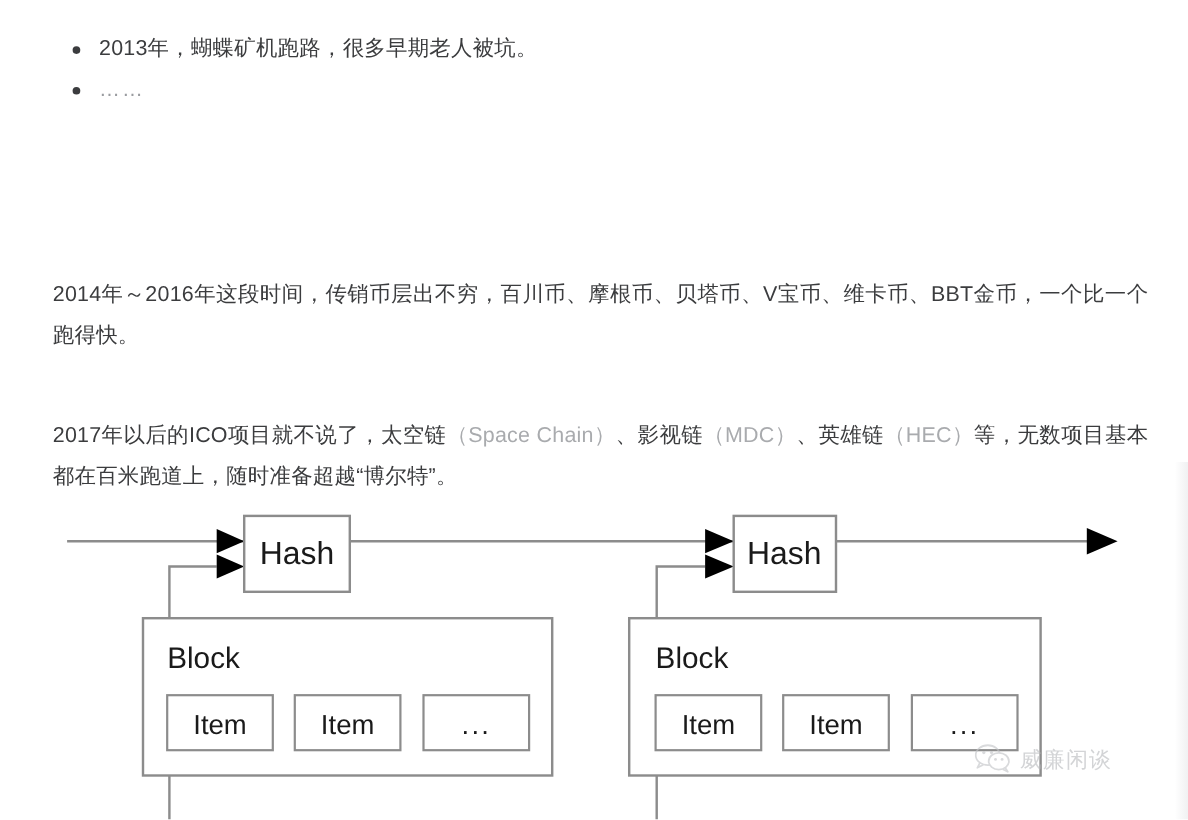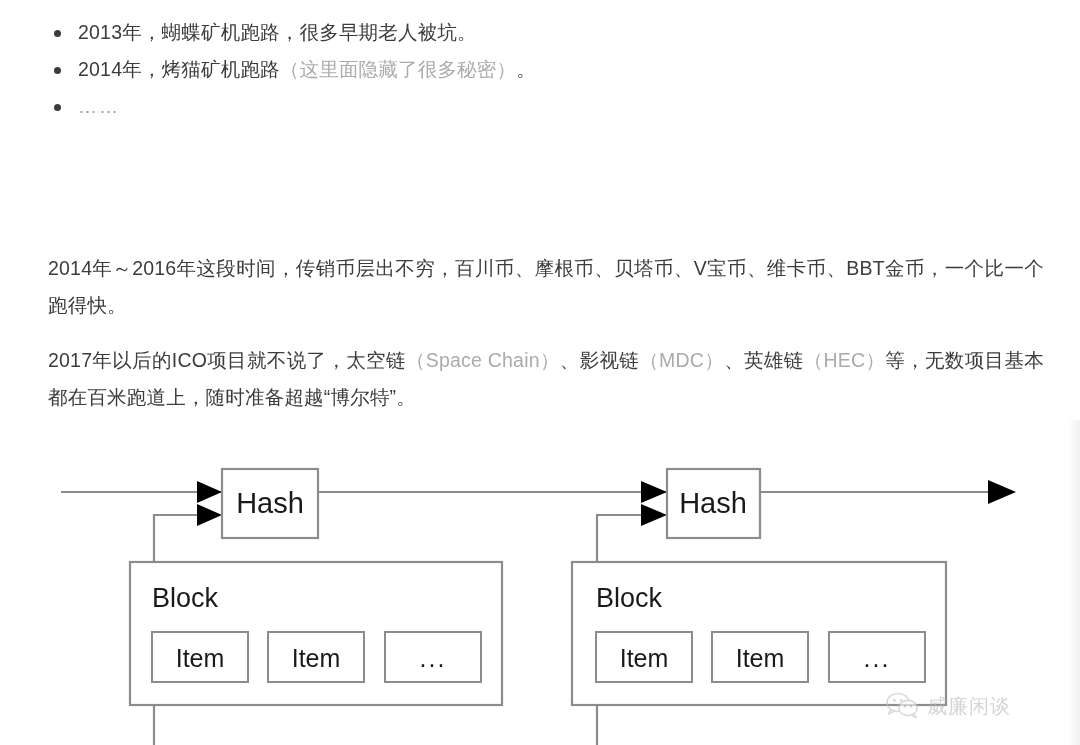--- a/index.html
+++ b/index.html
@@ -22,21 +22,21 @@
     height: 745px;
     background: #ffffff;
   }
 
   
   .bullet-list {
     position: absolute;
     left: 48px;
     top: 14px;
     width: 990px;
-    margin: 0;
+    margin: 12px;
     padding: 0;
     list-style: none;
   }
   .bullet-item {
     position: relative;
     padding-left: 30px;
     font-size: 19.5px;
     line-height: 37px;
     color: #3b3c3e;
     letter-spacing: 0.2px;
@@ -66,21 +66,21 @@
     position: absolute;
     left: 48px;
     width: 996px;
     font-size: 19.5px;
     line-height: 37px;
     color: #3b3c3e;
     letter-spacing: 0.2px;
     text-align: justify;
   }
   .para-1 { top: 230px; }
-  .para-2 { top: 322px; }
+  .para-2 { top: 358px; }
 
   
   .diagram {
     position: absolute;
     left: 0;
     top: 440px;
     width: 872px;
     height: 305px;
   }
   .diagram svg {
@@ -92,21 +92,21 @@
   }
   .lbl-hash { font-size: 29px; }
   .lbl-block { font-size: 27px; }
   .lbl-item { font-size: 25px; }
   .lbl-dots { font-size: 25px; letter-spacing: 2px; }
 
   
   .watermark {
     position: absolute;
     left: 886px;
-    top: 692px;
+    top: 676px;
     display: flex;
     align-items: center;
     gap: 7px;
     opacity: 0.62;
     pointer-events: none;
   }
   .wm-text {
     font-size: 20px;
     color: #b9bbbe;
     font-family: "Liberation Serif", "DejaVu Serif", serif;
@@ -125,23 +125,20 @@
   }
 </style>
 </head>
 <body>
 
 <div class="page">
 
   <ul class="bullet-list">
     <li class="bullet-item">
       <span>2013年，蝴蝶矿机跑路，很多早期老人被坑。</span><span class="dim"></span><span></span>
-    </li>
-    <li class="bullet-item">
-      <span>2014年，烤猫矿机跑路</span><span class="dim">（这里面隐藏了很多秘密）</span><span>。</span>
     </li>
     <li class="bullet-item ellipsis-item">
       <span>……</span>
     </li>
   </ul>
 
   <p class="para para-1">
     <span>2014年～2016年这段时间，传销币层出不穷，百川币、摩根币、贝塔币、V宝币、维卡币、BBT金币，一个比一个跑得快。</span>
   </p>
 

